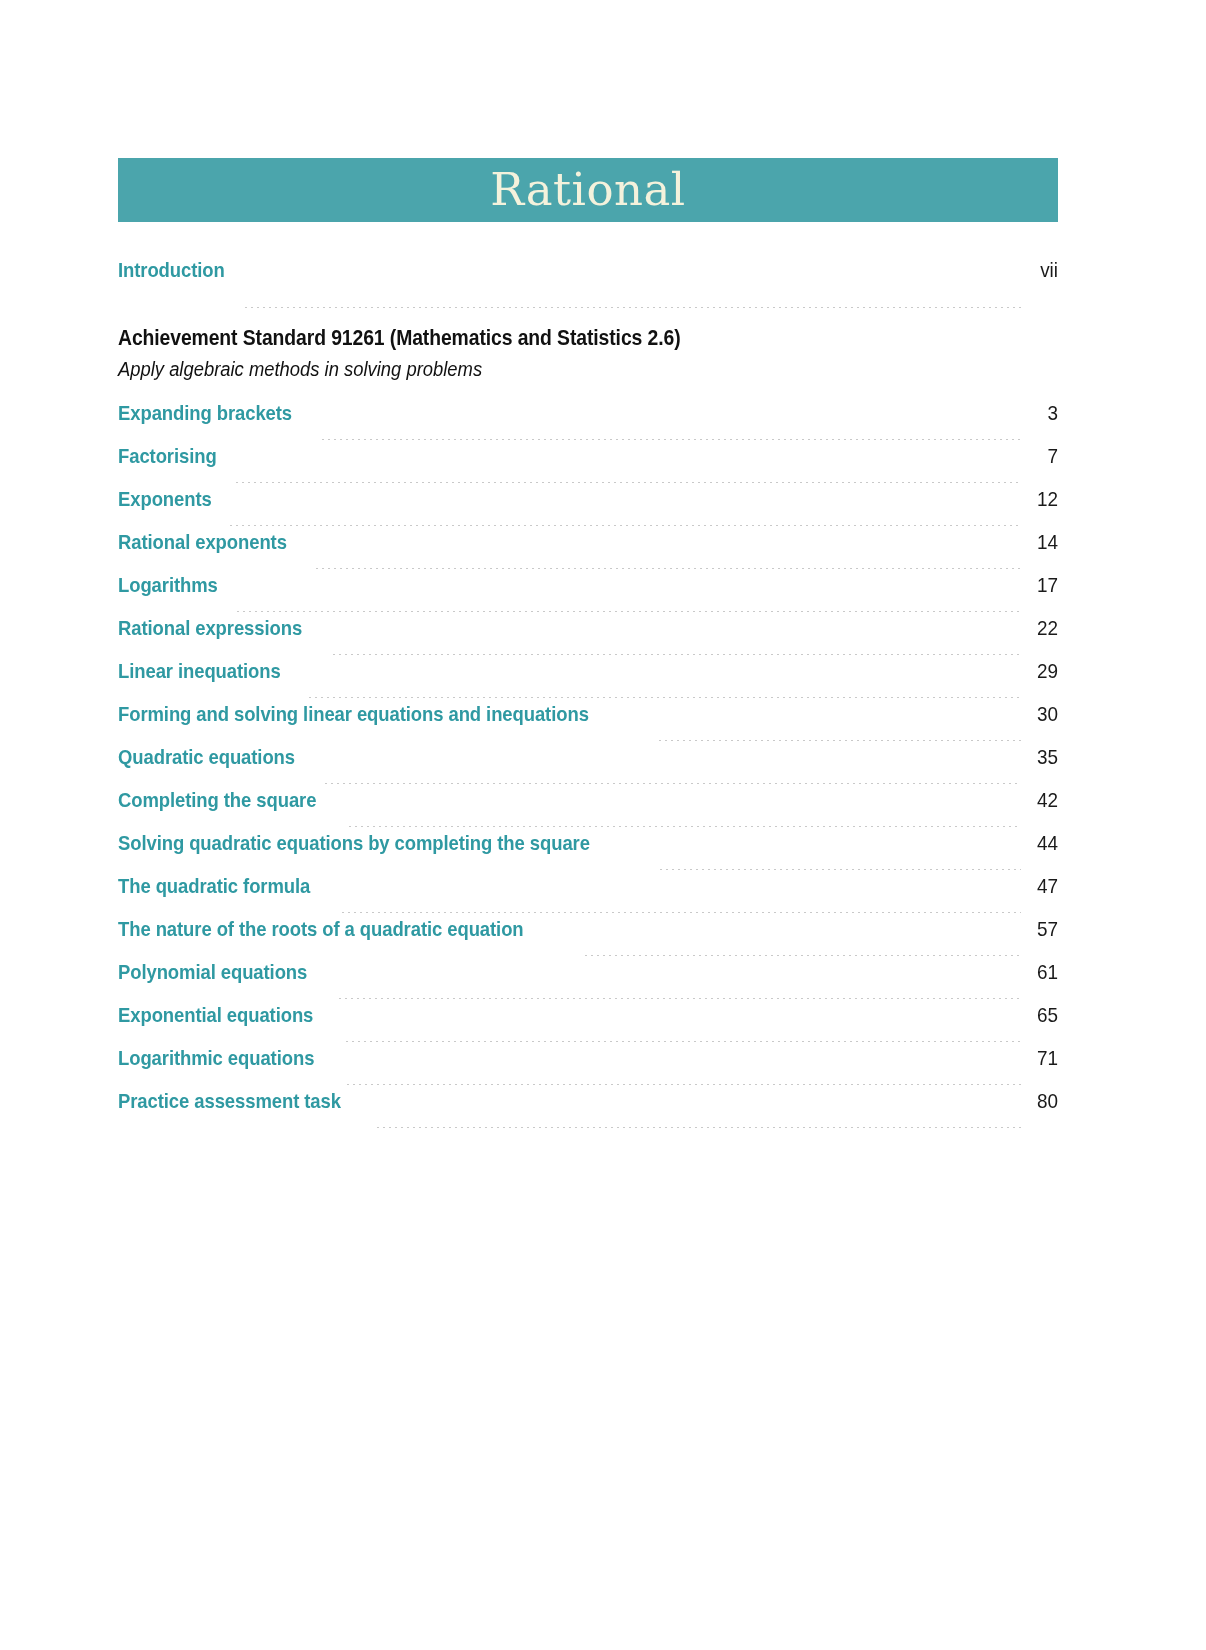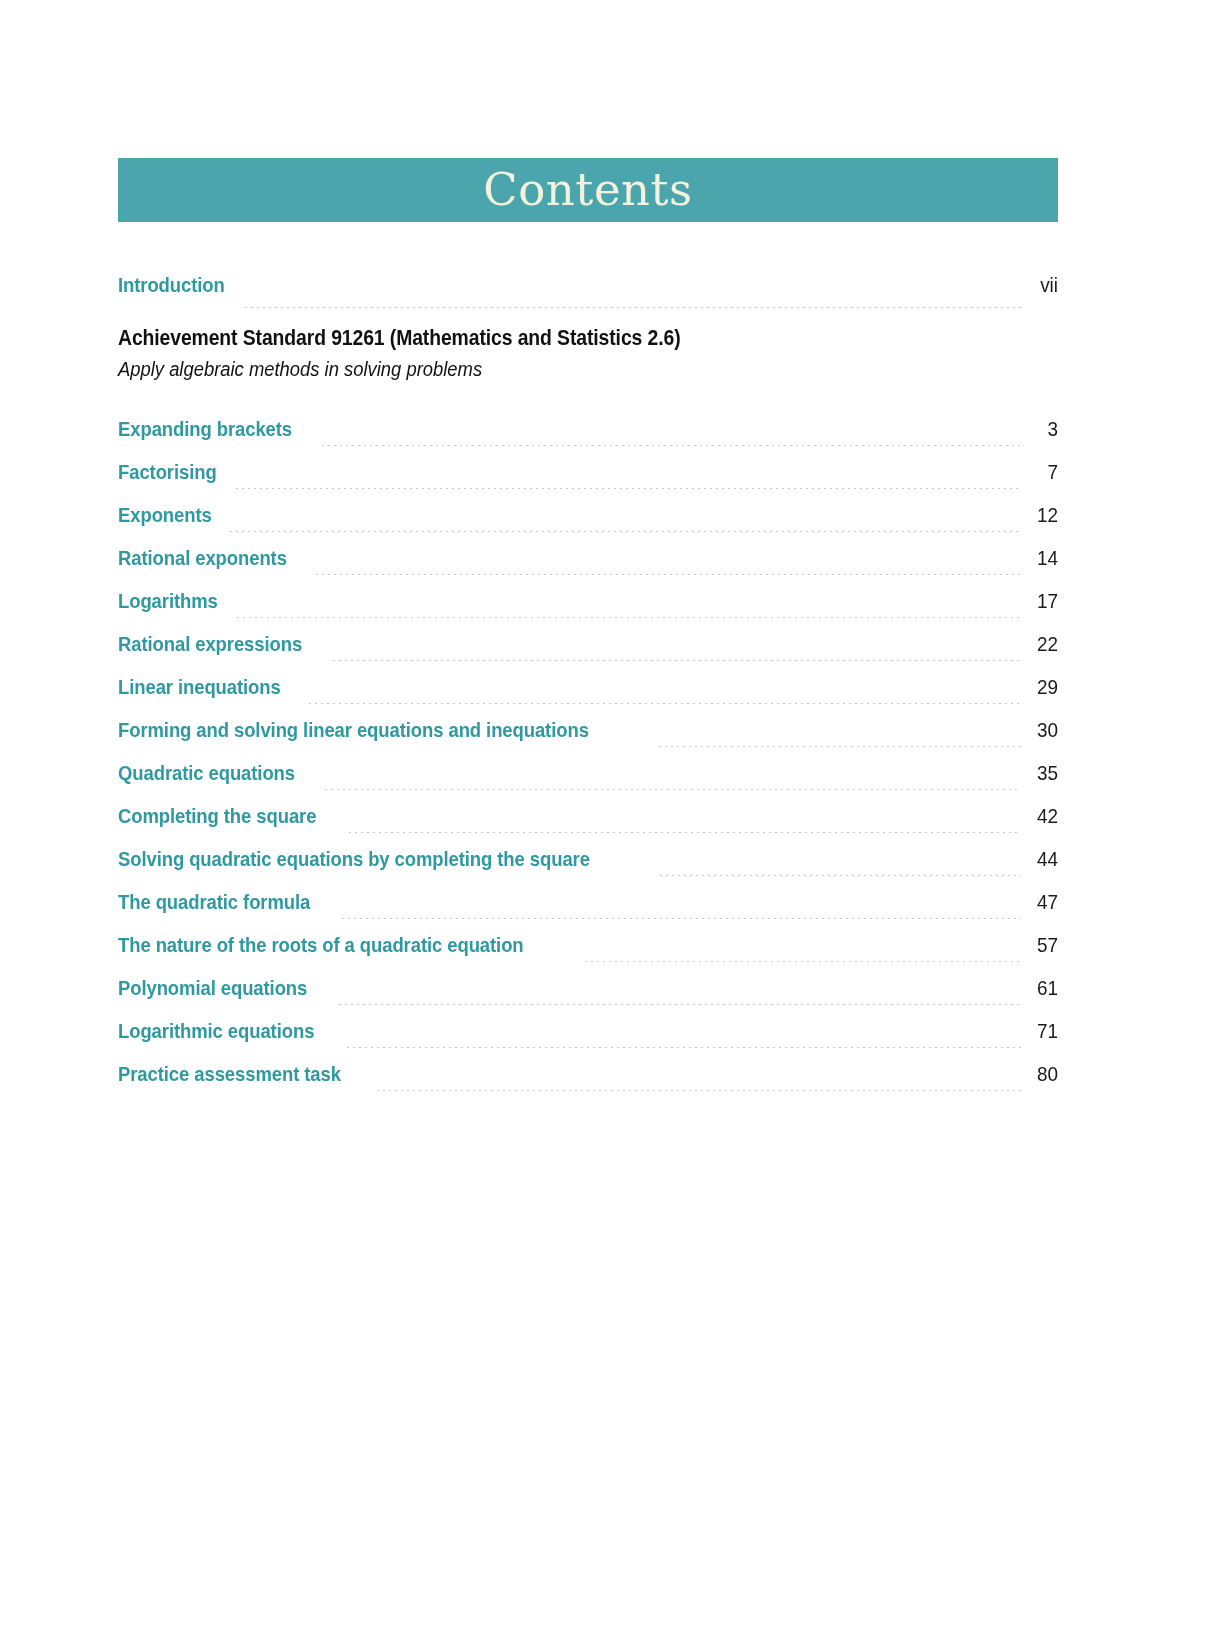--- a/index.html
+++ b/index.html
@@ -44,21 +44,21 @@
     font-weight: 400;
     color: #f4f2dc;
     letter-spacing: 0.5px;
     line-height: 1;
     transform: translateY(-1px);
   }
 
   
   .toc-row {
     display: flex;
-    align-items: center;
+    align-items: flex-start;
     width: 940px;
     height: 43px;
   }
   .toc-label {
     font-family: "Liberation Sans Narrow", "Liberation Sans", sans-serif;
     font-size: 21px;
     font-weight: bold;
     color: #2f99a2;
     white-space: nowrap;
     letter-spacing: -0.1px;
@@ -96,21 +96,21 @@
     transform: scaleX(0.9);
     transform-origin: right center;
   }
 
   
   .toc-row.intro { height: 54px; }
 
   
   .standard-block {
     margin-top: 12px;
-    margin-bottom: 24px;
+    margin-bottom: 18px;
   }
   .standard-title {
     font-family: "Liberation Sans Narrow", "Liberation Sans", sans-serif;
     font-size: 21.5px;
     font-weight: bold;
     color: #111111;
     letter-spacing: -0.1px;
     line-height: 1.35;
     transform: scaleX(0.9);
     transform-origin: left center;
@@ -140,21 +140,21 @@
   }
   .op { font-weight: bold; font-style: normal; }
 </style>
 </head>
 <body>
 
 <div class="page">
   <div class="content-wrap">
 
     <div class="banner">
-      <div class="banner-title">Contents</div>
+      <div class="banner-title">Rational</div>
     </div>
 
     <div class="toc-row intro">
       <span class="toc-label">Introduction</span>
       <span class="toc-leader"></span>
       <span class="toc-page">vii</span>
     </div>
 
     <div class="standard-block">
       <div class="standard-title">Achievement Standard 91261 (Mathematics and Statistics 2.6)</div>
@@ -226,20 +226,25 @@
           <span class="toc-label">The nature of the roots of a quadratic equation</span>
           <span class="toc-leader"></span>
           <span class="toc-page">57</span>
         </div>
         <div class="toc-row">
           <span class="toc-label">Polynomial equations</span>
           <span class="toc-leader"></span>
           <span class="toc-page">61</span>
         </div>
         <div class="toc-row">
+          <span class="toc-label">Exponential equations</span>
+          <span class="toc-leader"></span>
+          <span class="toc-page">65</span>
+        </div>
+        <div class="toc-row">
           <span class="toc-label">Logarithmic equations</span>
           <span class="toc-leader"></span>
           <span class="toc-page">71</span>
         </div>
         <div class="toc-row">
           <span class="toc-label">Practice assessment task</span>
           <span class="toc-leader"></span>
           <span class="toc-page">80</span>
         </div>
       </div>

